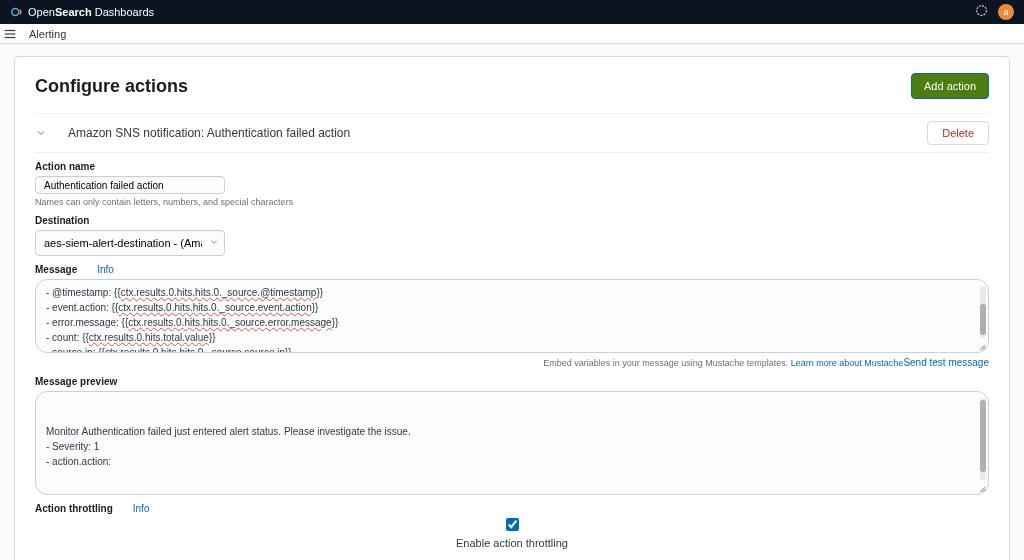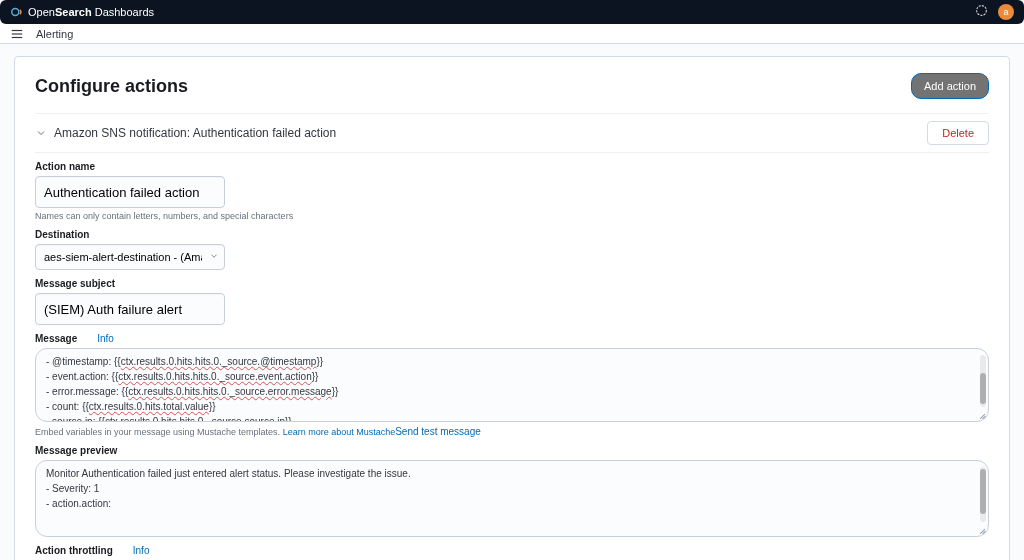--- a/index.html
+++ b/index.html
@@ -1,59 +1,59 @@
 <!DOCTYPE html>
 <html><head>
 <meta charset="utf-8">
 <style>
 * { margin:0; padding:0; box-sizing:border-box; font-family:-apple-system,BlinkMacSystemFont,"Segoe UI",Helvetica,Arial,sans-serif; }
 body { background:#fafbfd; font-size:12px; color:#333; }
-.top-bar { background:#0b1420; height:24px; display:flex; align-items:center; padding:0 10px; position:relative;border-radius:6px; }
+.top-bar { background:#0b1420; height:24px; display:flex; align-items:center; padding:0 10px; position:relative; }
 .top-bar .brand { display:flex; align-items:center; gap:4px; }
 .top-bar .brand-icon { width:14px; height:14px; display:inline-block; }
 .top-bar .brand-text { color:#fff; font-size:11px; font-weight:400; }
 .top-bar .brand-text b { font-weight:600; }
 .top-bar .right-icons { margin-left:auto; display:flex; align-items:center; gap:10px; }
 .top-bar .gear { color:#fff; opacity:0.8; cursor:pointer; }
 .top-bar .avatar { width:16px; height:16px; border-radius:50%; background:#e98b3a; display:flex; align-items:center; justify-content:center; color:#fff; font-size:9px; cursor:pointer; }
-.sub-bar { height:20px; background:#fff; border-bottom:1px solid #d3dae6; display:flex; align-items:center; padding:0 10px; }
+.sub-bar { height:20px; background:#fff; border-bottom:1px solid #d3dae6; display:flex; align-items:center; padding:0 3px; }
 .menu-btn { cursor:pointer; margin-right:12px; display:flex; }
 .menu-btn svg { width:14px; height:14px; }
 .breadcrumb { font-size:11px; color:#343741; }
 .page-wrap { padding:12px 14px; }
 .panel { background:#fff; border:1px solid #d3dae6; border-radius:4px; padding:16px 20px 14px; }
 .panel-header { display:flex; align-items:center; justify-content:space-between; margin-bottom:14px; }
 .panel-title { font-size:18px; font-weight:600; color:#1a1c21; }
 .btn { border-radius:4px; font-size:11px; padding:6px 12px; cursor:pointer; border:1px solid transparent; }
-.btn-primary { background:#737373; color:#fff; border-color:#006bb4;border-radius:10px; }
+.btn-primary { background:#4d7c0f; color:#fff; border-color:#006bb4; }
 .btn-outline-danger { background:#fff; color:#bd271e; border:1px solid #d3dae6; padding:5px 14px; }
 .accordion-row { display:flex; align-items:center; justify-content:space-between; border-top:1px solid #eef0f4; border-bottom:1px solid #eef0f4; padding:7px 0; margin-bottom:8px; }
-.accordion-left { display:flex; align-items:center; gap:7px; }
+.accordion-left { display:flex; align-items:center; gap:21px; }
 .chev { cursor:pointer; display:flex; }
 .accordion-title { font-size:12px; color:#343741; }
 .form-group { margin-bottom:8px; }
 .form-label { font-size:10px; font-weight:700; color:#1a1c21; margin-bottom:4px; display:block; }
 .form-help { font-size:9px; color:#69707d; margin-top:3px; }
-.input { width:190px; height:32px; border:1px solid #c9cfda; border-radius:4px; padding:0 8px; font-size:13px; background:#fbfcfd; box-shadow:inset 0 1px 1px rgba(0,0,0,0.03); }
+.input { width:190px; height:18px; border:1px solid #c9cfda; border-radius:4px; padding:0 8px; font-size:10px; background:#fbfcfd; box-shadow:inset 0 1px 1px rgba(0,0,0,0.03); }
 .select-wrap { position:relative; width:190px; }
 .select { width:100%; height:26px; border:1px solid #c9cfda; border-radius:4px; padding:0 22px 0 8px; font-size:11px; background:#fbfcfd; appearance:none; box-shadow:inset 0 1px 1px rgba(0,0,0,0.03); }
 .select-chev { position:absolute; right:6px; top:50%; transform:translateY(-50%); pointer-events:none; }
 .msg-label-row { display:flex; align-items:center; gap:20px; }
 .info-link { color:#006bb4; font-size:10px; cursor:pointer; }
 .textarea-box { width:100%; border:1px solid #c9cfda; border-radius:12px; background:#fbfcfd; position:relative; }
 .textarea-inner { padding:5px 10px 8px; font-size:10px; line-height:1.5; color:#343741; height:72px; overflow:hidden; font-family:inherit; }
-.preview-inner { height:75px; }
+.preview-inner { height:75px;margin-top:27px; }
 .textarea-inner .line .hl { color:#343741; text-decoration:underline; text-decoration-color:#d9534f; text-decoration-style:wavy; text-underline-offset:1px; }
 .resize-handle { position:absolute; right:2px; bottom:2px; width:10px; height:10px; cursor:nwse-resize; }
 .resize-handle::before, .resize-handle::after { content:''; position:absolute; background:#98a2b3; }
 .resize-handle::before { width:7px; height:1px; bottom:2px; right:0; transform:rotate(-45deg); }
 .resize-handle::after { width:4px; height:1px; bottom:1px; right:0; transform:rotate(-45deg); }
 .scrollbar-fake { position:absolute; right:2px; top:6px; bottom:14px; width:6px; background:rgba(0,0,0,0.07); border-radius:3px; }
 .scrollbar-fake .thumb { position:absolute; top:18px; bottom:3px; left:0; right:0; background:rgba(0,0,0,0.25); border-radius:3px; }
-.below-textarea { display:flex; justify-content:flex-start; align-items:center; margin-top:4px; }
+.below-textarea { display:flex; justify-content:flex-end; align-items:center; margin-top:4px; }
 .embed-note { font-size:9px; color:#69707d; }
 .embed-note a { color:#006bb4; text-decoration:none; cursor:pointer; }
 .send-test { color:#006bb4; font-size:10px; cursor:pointer; }
 .checkbox-row { display:flex; align-items:center; gap:6px; margin-top:4px;flex-direction:column; }
 .checkbox-row input { width:13px; height:13px; accent-color:#006bb4; cursor:pointer; }
 .checkbox-row label { font-size:11px; color:#343741; }
 </style>
 </head>
 <body>
 
@@ -123,24 +123,20 @@
           <option>aes-siem-alert-destination - (Amazon SNS)</option>
         </select>
         <span class="select-chev">
           <svg width="10" height="10" viewBox="0 0 24 24" fill="none" stroke="#69707d" stroke-width="2">
               <polyline points="6 9 12 15 18 9"></polyline>
             </svg>
         </span>
       </div>
     </div>
 
-    <div class="form-group">
-      <label class="form-label">Message subject</label>
-      <input class="input" value="(SIEM) Auth failure alert" style="">
-    </div>
 
     <div class="form-group">
       <div class="msg-label-row">
         <label class="form-label" style="margin-bottom:0">Message</label>
         <span class="info-link">Info</span>
       </div>
       <div class="textarea-box" style="margin-top:4px">
         <div class="textarea-inner" id="msg-body">
             <div class="line">- @timestamp: {{<span class="hl">ctx.results.0.hits.hits.0._source.@timestamp</span>}}</div>
             <div class="line">- event.action: {{<span class="hl">ctx.results.0.hits.hits.0._source.event.action</span>}}</div>

